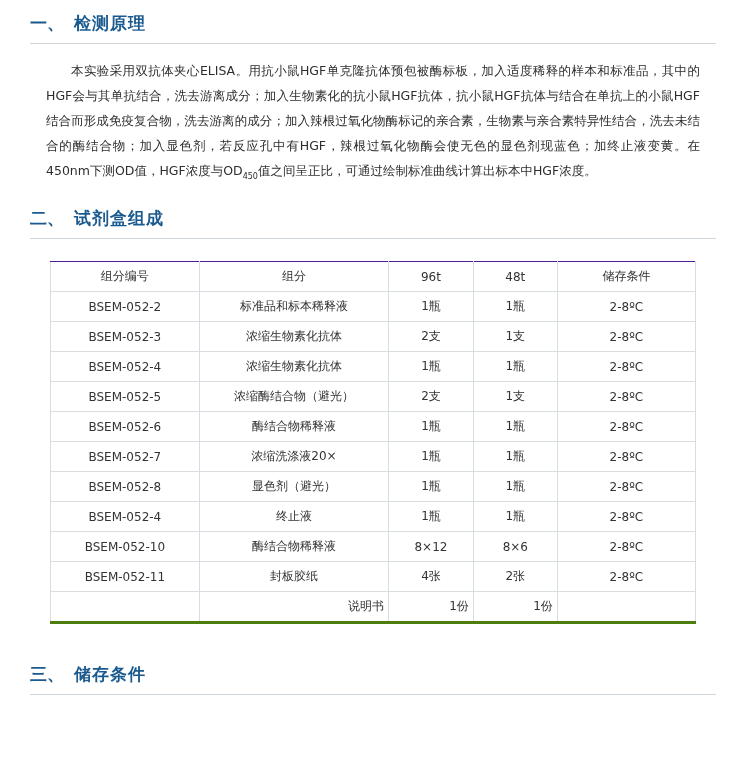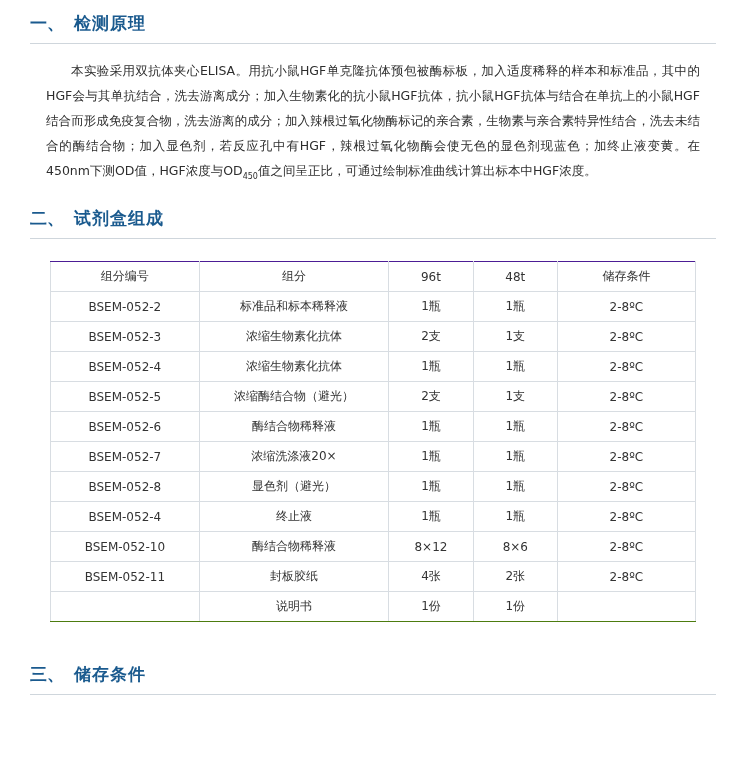--- a/index.html
+++ b/index.html
@@ -88,21 +88,22 @@
     font-weight: normal;
     padding: 0 4px;
   }
   table.kit th {
     font-weight: normal;
   }
   table.kit tr:first-child th {
     border-top: 1px solid #4c1d95;
   }
   table.kit tr:last-child td {
-    border-bottom: 1px solid #4d7c0f;
+    border-bottom: 3px solid #4d7c0f;
+    text-align: right;
   }
   .col-code { width: 150px; }
   .col-comp { width: 196px; }
   .col-96 { width: 80px; }
   .col-48 { width: 80px; margin-top: 12px; }
   .col-store { width: 140px; }
   .sec3 {
     position: absolute;
     left: 30px;
     top: 663px;

